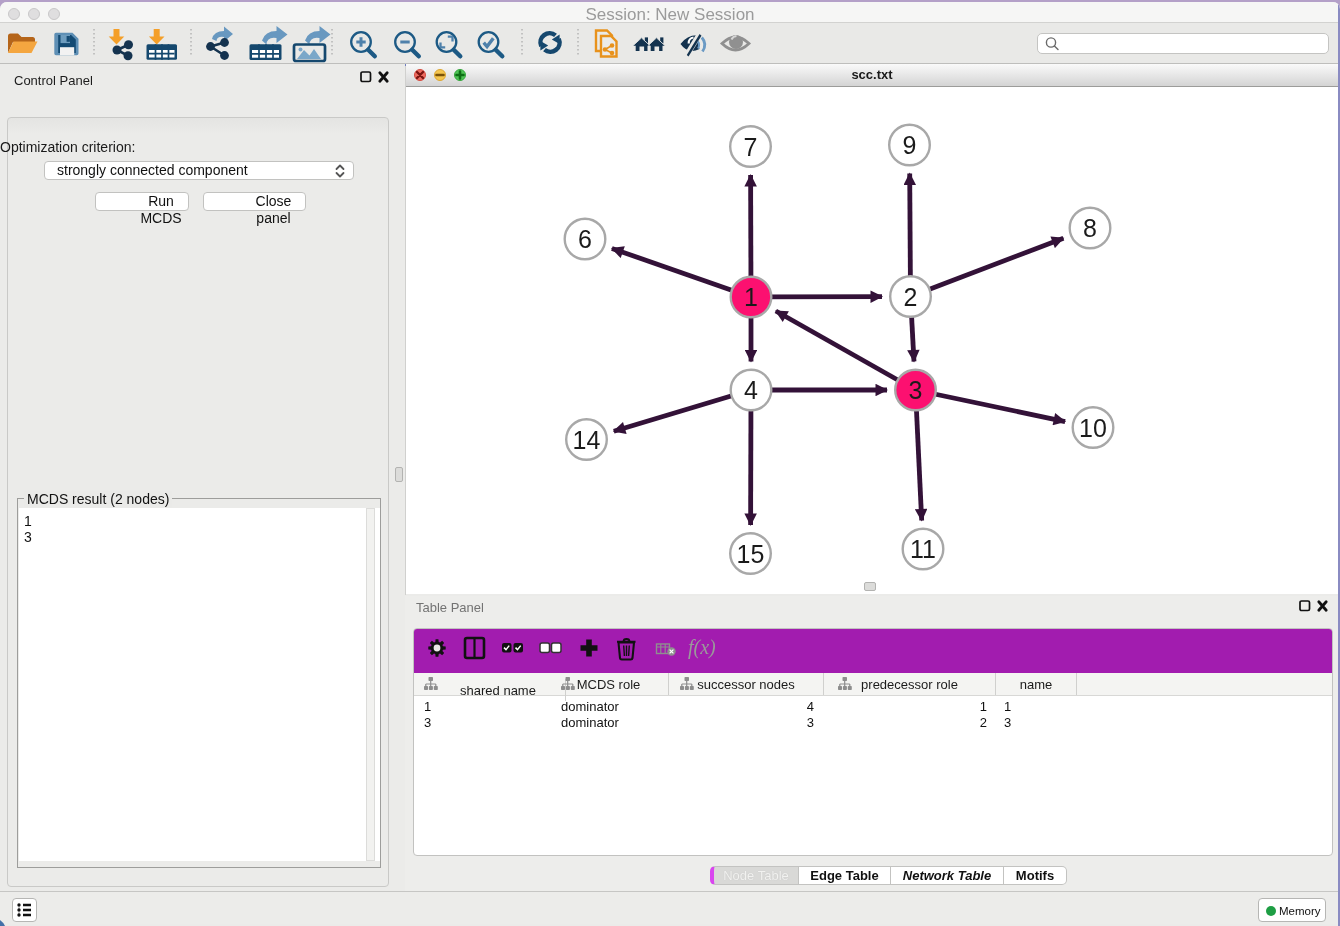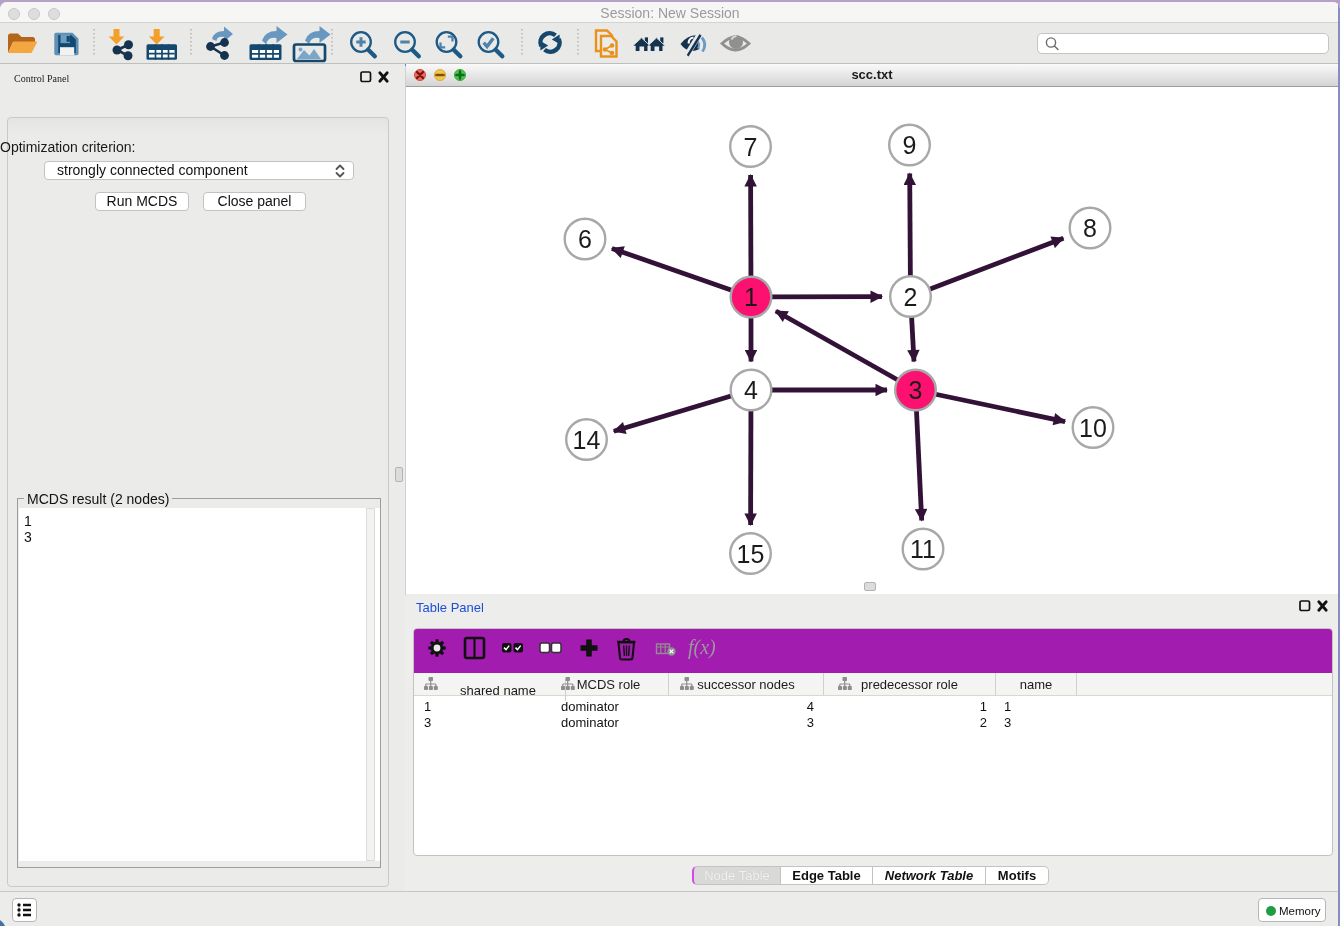--- a/index.html
+++ b/index.html
@@ -2,61 +2,61 @@
 <html><head>
 <meta charset="utf-8">
 <style>
   * { margin:0; padding:0; box-sizing:border-box; }
   html,body { width:1340px; height:926px; overflow:hidden; }
   body { font-family:"Liberation Sans", sans-serif; background:#b4a0c8; position:relative; }
   .abs { position:absolute; }
   #win { position:absolute; left:0; top:2px; width:1340px; height:924px; background:#ebebe9; border-radius:7px 7px 0 0; overflow:hidden; }
   #titlebar { position:absolute; left:0; top:0; width:100%; height:21px; background:#f6f6f5; border-bottom:1px solid #d2d2d0; }
   .tl { position:absolute; top:6px; width:12px; height:12px; border-radius:50%; background:#dfdedf; border:1px solid #c8c7c8; }
-  #title-text { position:absolute; top:3px; width:100%; text-align:center; font-size:14px; color:#9b9b9b; }
+  #title-text { position:absolute; top:3px; width:100%; text-align:center; font-size:17px; color:#9b9b9b; }
   #toolbar { position:absolute; left:0; top:21px; width:100%; height:41px; background:#e9e9e7; border-bottom:1px solid #bebebc; }
   #searchbox { position:absolute; left:1037px; top:10px; width:292px; height:21px; background:#fff; border:1px solid #c4c4c2; border-radius:5px; }
 
   
   #cp { position:absolute; left:0; top:62px; width:392px; height:827px; background:#ebebe9; }
-  #cp-title { position:absolute; left:14px; top:9px; font-size:10px; color:#1c1c1c;font-family:Liberation Serif, serif; }
+  #cp-title { position:absolute; left:14px; top:9px; font-size:13px; color:#1c1c1c; }
   #cp-tabs { position:absolute; left:77px; top:33px; height:21px; display:flex; }
   .tab { height:21px; border:1px solid #c3c3c1; border-left:none; background:#fff; font-size:14px; color:#111; text-align:center; line-height:19px; }
   .tab.first { border-left:1px solid #c3c3c1; border-radius:5px 0 0 5px; }
   .tab.last { border-radius:0 5px 5px 0; }
   .tab.sel { background:#d9d9d7; color:#f5f5f5; text-shadow:0 0 1px #bdbdbd; }
   #cp-content { position:absolute; left:7px; top:53px; width:382px; height:770px; border:1px solid #c9c9c7; border-radius:4px; background:linear-gradient(#e4e4e2, #ebebe9 16px); }
   #opt-label { position:absolute; left:0; top:75px; width:100%; text-align:left; font-size:14px; color:#1a1a1a; }
   #combo { position:absolute; left:44px; top:97px; width:310px; height:19px; background:#fff; border:1px solid #c2c2c0; border-radius:4px; font-size:14px; color:#111; line-height:17px; padding-left:12px; }
-  .btn { position:absolute; top:128px; height:19px; background:#fff; border:1px solid #c2c2c0; border-radius:4px; font-size:14px; color:#111; text-align:center; line-height:17px; }
+  .btn { position:absolute; top:128px; height:19px; background:#fff; border:1px solid #c2c2c0; border-radius:4px; font-size:14px; color:#111; text-align:center; line-height:17px;padding-left:38px; }
   #fieldset { position:absolute; left:17px; top:434px; width:364px; height:370px; border:1px solid #9d9d9b; }
   #legend { position:absolute; left:6px; top:-8px; background:#eaeae8; padding:0 3px; font-size:14px; color:#111; }
   #ta { position:absolute; left:1px; top:9px; width:361px; height:353px; background:#fff; font-size:14px; color:#111; line-height:16px; padding:5px 0 0 5px; }
   #ta-scroll { position:absolute; right:5px; top:0px; width:9px; height:353px; background:#f2f2f0; border:1px solid #dcdcda; }
 
   
   #frame { position:absolute; left:405px; top:62px; width:933px; height:531px; border-left:1px solid #d0d0ce; }
   #ftitle { position:absolute; left:0; top:0; width:100%; height:23px; background:linear-gradient(#fafafa,#d4d4d4); border-bottom:1px solid #9c9c9a; }
   #ftitle-text { position:absolute; top:3px; width:100%; text-align:center; font-size:13px; font-weight:700; color:#1a1a1a; }
   .ftl { position:absolute; top:5px; width:12px; height:12px; border-radius:50%; }
   #canvas { position:absolute; left:0; top:23px; width:933px; height:507px; background:#fff; }
 
   
   #tp { position:absolute; left:405px; top:594px; width:933px; height:295px; background:#ededeb; }
-  #tp-title { position:absolute; left:11px; top:4px; font-size:13px; color:#1d4ed8; }
+  #tp-title { position:absolute; left:11px; top:4px; font-size:13px; color:#737373; }
   #tbox { position:absolute; left:8px; top:32px; width:920px; height:228px; background:#fff; border:1px solid #c2c2c0; border-radius:4px; overflow:hidden; }
   #tbox-toolbar { position:absolute; left:0; top:0; width:100%; height:44px; background:#a21caf; }
   #thead { position:absolute; left:0; top:44px; width:100%; height:23px; background:#f4f4f2; border-bottom:1px solid #d8d8d6; }
   .th { position:absolute; top:0; height:22px; border-right:1px solid #d0d0ce; }
   .th-label { position:absolute; width:100%; text-align:center; top:4px; font-size:13px; color:#1b1b1b; }
   .trow { position:absolute; left:0; width:100%; height:16px; font-size:13px; color:#111; }
   .td { position:absolute; top:1px; }
   #tp-tabs { position:absolute; left:287px; top:270px; height:19px; display:flex; }
   .ttab { height:19px; border:1px solid #c3c3c1; border-left:none; background:#fff; font-size:13px; font-weight:700; color:#111; text-align:center; line-height:17px; }
-  .ttab.first { border-left:2px solid #d946ef; border-radius:5px 0 0 5px; }
+  .ttab.first { border-left:4px solid #d946ef; border-radius:5px 0 0 5px;margin-left:18px; }
   .ttab.last { border-radius:0 5px 5px 0; }
   .ttab.sel { background:#d9d9d7; color:#f2f2f0; text-shadow:0 0 1px #bdbdbd; font-weight:400; }
 
   
   #status { position:absolute; left:0; top:889px; width:100%; height:33px; background:#ececea; border-top:1px solid #c6c6c4; }
   #list-btn { position:absolute; left:12px; top:6px; width:25px; height:24px; background:#fff; border:1px solid #b6b6b4; border-radius:4px; }
   #mem-btn { position:absolute; right:14px; top:6px; width:68px; height:24px; background:#fff; border:1px solid #b6b6b4; border-radius:4px; font-size:11.5px; color:#111; overflow:hidden; }
   #right-edge { position:absolute; right:0; top:0; width:2px; height:924px; background:#8a8bc2; }
 </style>
 </head>

